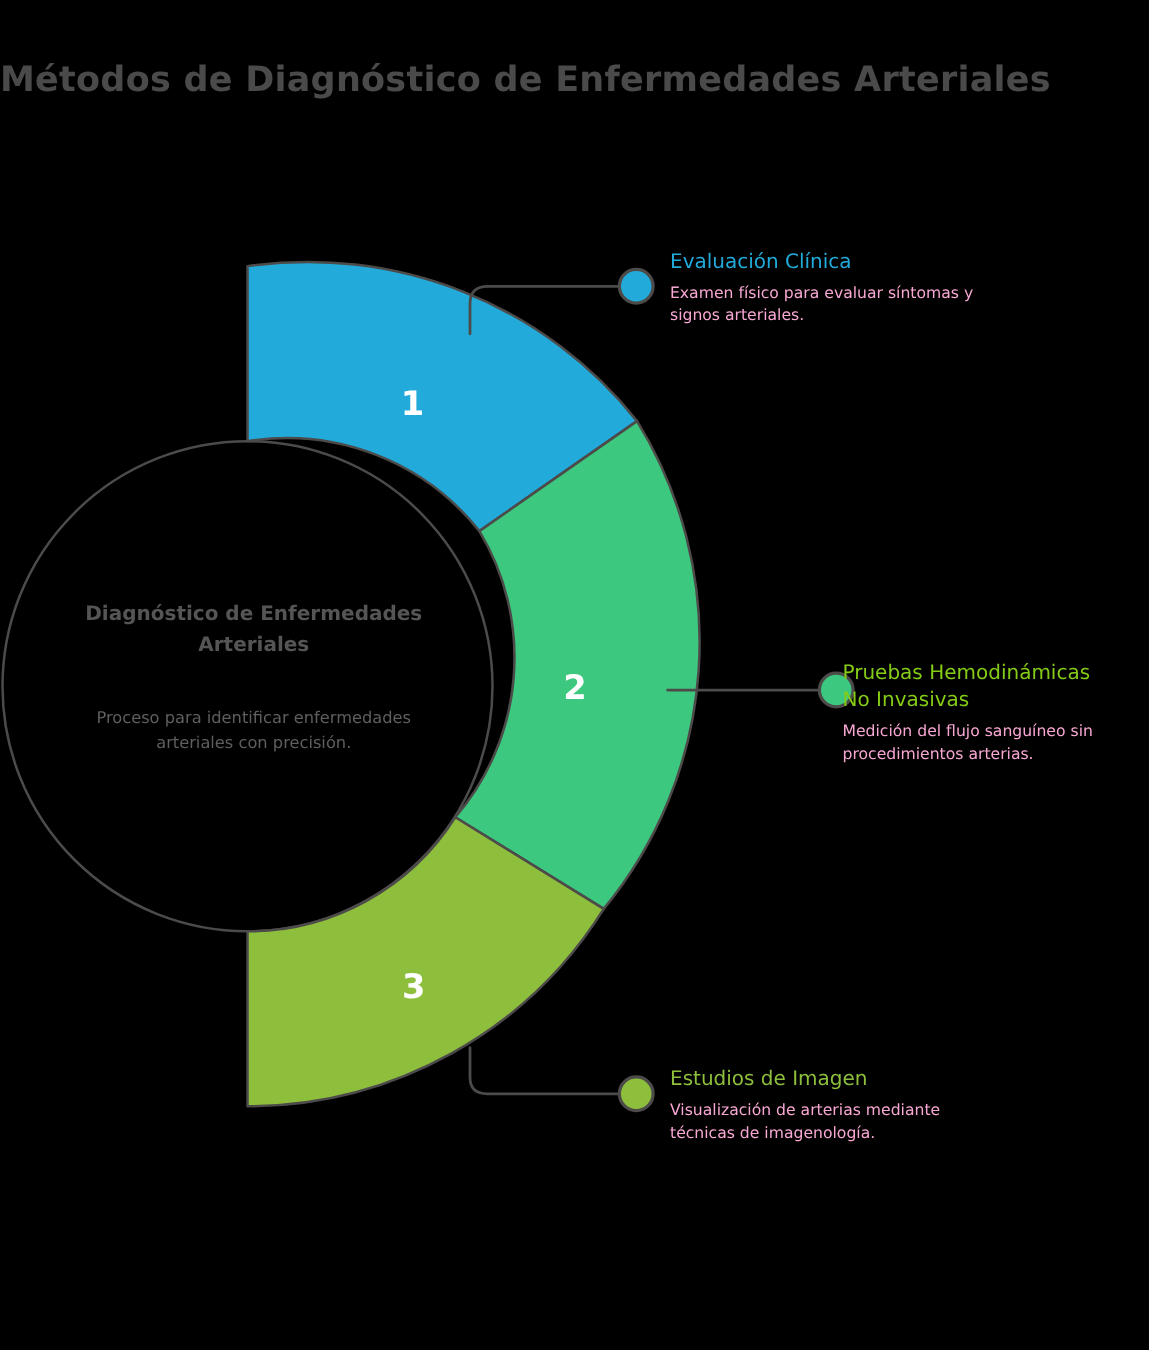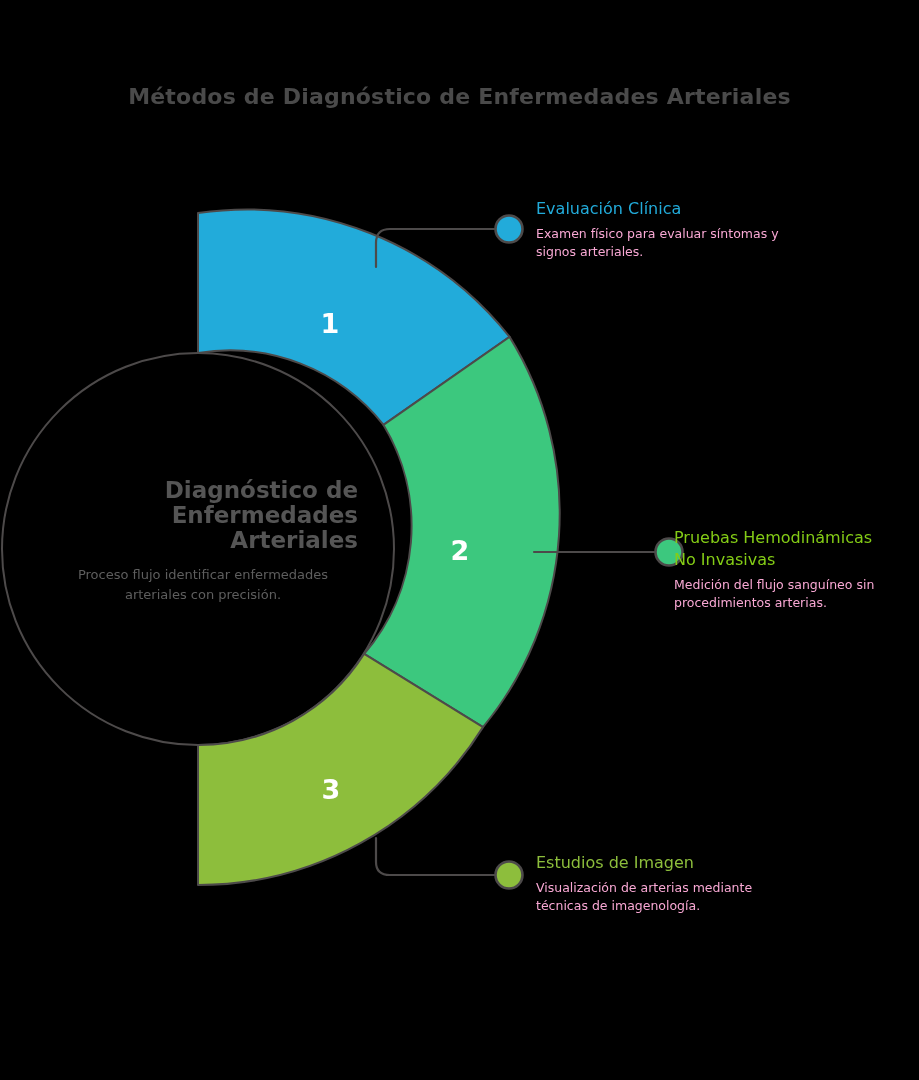--- a/index.html
+++ b/index.html
@@ -20,27 +20,25 @@
     position: absolute;
     inset: 0;
     width: 919px;
     height: 1080px;
   }
   .chart-title {
     position: absolute;
     left: 0;
     top: 50px;
     width: 919px;
-    text-align: center;
-    font-size: 22px;
+    font-size: 28px;
     font-weight: bold;
     letter-spacing: 0.2px;
     color: #4a4a4a;
     line-height: 28px;
-    margin-top: 33px;
   }
   svg.diagram {
     position: absolute;
     left: 0;
     top: 0;
     width: 919px;
     height: 1080px;
     display: block;
   }
   .seg-num {
@@ -49,23 +47,23 @@
     font-size: 27px;
     font-weight: bold;
     text-anchor: middle;
     dominant-baseline: middle;
   }
   .center-title {
     position: absolute;
     left: 48px;
     top: 478px;
     width: 310px;
-    text-align: right;
+    text-align: center;
     color: #555555;
-    font-size: 23px;
+    font-size: 16px;
     font-weight: bold;
     line-height: 25px;
   }
   .center-desc {
     position: absolute;
     left: 63px;
     top: 565px;
     width: 280px;
     text-align: center;
     color: #5e5e5e;
@@ -136,21 +134,21 @@
 
     <path d="M 534 552 L 659 552" fill="none" stroke="#4d4a4a" stroke-width="2.2" stroke-linecap="round"></path>
     <circle cx="669" cy="552" r="13.5" fill="#3cc87e" stroke="#4d4a4a" stroke-width="2.6"></circle>
 
     <path d="M 376 838 L 376 862 Q 376 875 390 875 L 500 875" fill="none" stroke="#4d4a4a" stroke-width="2.2" stroke-linecap="round"></path>
     <circle cx="509" cy="875" r="13.5" fill="#8dbe3c" stroke="#4d4a4a" stroke-width="2.6"></circle>
 
   </svg>
 
   <div class="center-title">Diagnóstico de Enfermedades Arteriales</div>
-  <div class="center-desc">Proceso flujo identificar enfermedades arteriales con precisión.</div>
+  <div class="center-desc">Proceso para identificar enfermedades arteriales con precisión.</div>
 
   <div class="label-block" id="label-1">
     <div class="label-title" style="color:#22abda">Evaluación Clínica</div>
     <div class="label-desc">Examen físico para evaluar síntomas y signos arteriales.</div>
   </div>
 
   <div class="label-block" id="label-2">
     <div class="label-title" style="color:#84cc16">Pruebas Hemodinámicas No Invasivas</div>
     <div class="label-desc">Medición del flujo sanguíneo sin procedimientos arterias.</div>
   </div>

